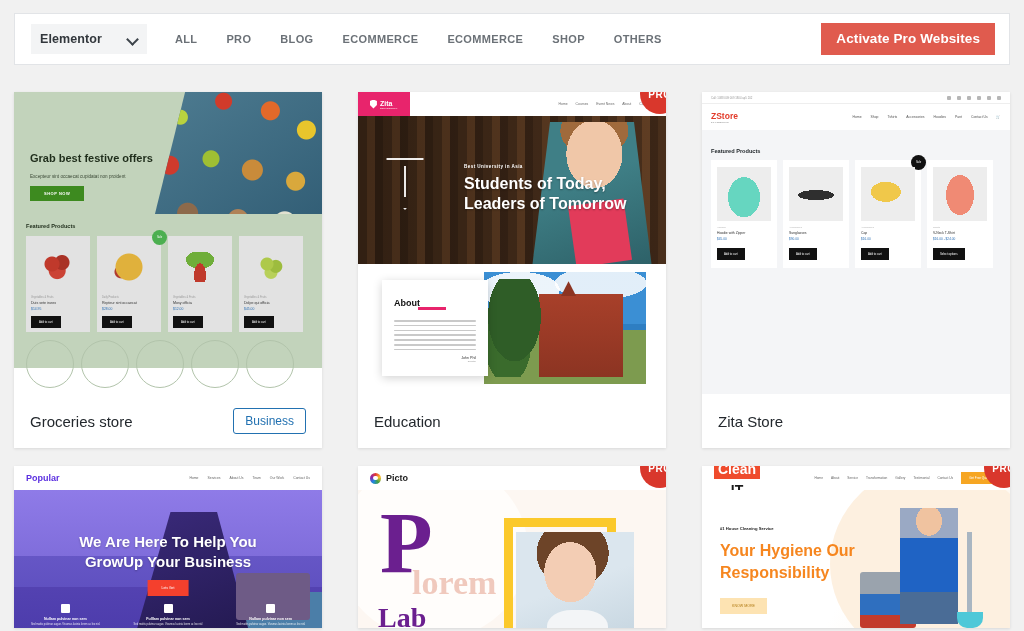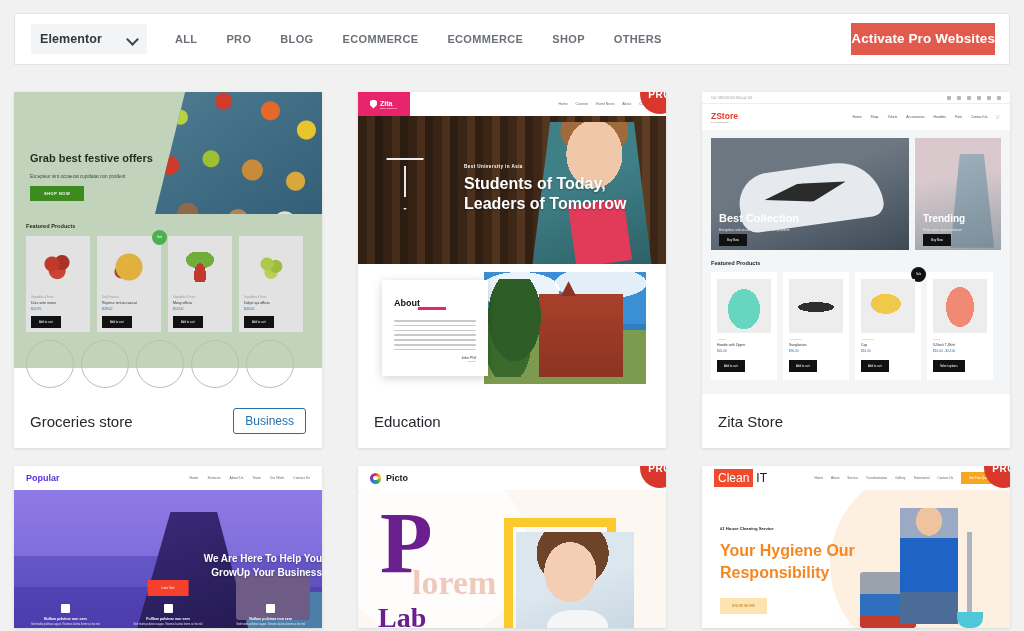--- a/index.html
+++ b/index.html
@@ -47,21 +47,21 @@
   .filters .f {
     font-size: 11px; font-weight: 700; color: #6b7177;
     letter-spacing: .35px; cursor: pointer; white-space: nowrap; margin-left: 8px;
   }
   .spacer { flex: 1 1 auto; }
   .activate-btn {
     background: #e05b4e;
     color: #ffffff;
     font-size: 13.5px;
     font-weight: 700;
-    padding: 9px 0;
+    padding: 9px 15px;
     border: none;
     cursor: pointer;
     white-space: nowrap;
     line-height: 1;
     letter-spacing: .1px;
   }
 
   
   .grid {
     position: absolute;
@@ -263,22 +263,22 @@
            background:linear-gradient(110deg,#4b22e8 0 42%, rgba(75,34,232,.82) 100%);}
   .p-room{ position:absolute; inset:0;
     background:
       linear-gradient(180deg, rgba(90,40,230,.55), rgba(60,25,190,.65)),
       linear-gradient(180deg,#cfe0ea 0 48%, #8ea6b4 48% 70%, #6d7f8b 70% 100%);
     mix-blend-mode:normal; }
   .p-man{ position:absolute; right:24%; top:16%; width:36%; height:84%;
           background:linear-gradient(160deg,#3a2a7a,#241a52); clip-path:polygon(30% 0,72% 0,100% 100%,0 100%);}
   .p-bag{ position:absolute; right:4%; bottom:6%; width:24%; height:34%; background:#6e5b86; border-radius:3px;}
   .p-sofa{ position:absolute; right:0; bottom:0; width:34%; height:26%; background:#4b7ea8; }
-  .p-h1{ position:absolute; left:0; right:0; top:62px; text-align:right; color:#fff;
-         font-size:10px; font-weight:700; line-height:1.35; text-shadow:0 1px 2px rgba(0,0,0,.25);}
+  .p-h1{ position:absolute; left:0; right:0; top:42px; text-align:center; color:#fff;
+         font-size:15px; font-weight:700; line-height:1.35; text-shadow:0 1px 2px rgba(0,0,0,.25);}
   .p-cta{ position:absolute; left:50%; top:90px; transform:translateX(-50%);
           background:#f4402d;color:#fff;font-size:3.4px;padding:6px 14px;}
   .p-feats{ position:absolute; left:0; right:0; bottom:2px; display:flex; }
   .p-feat{ flex:1; text-align:center; color:#fff; }
   .p-feat .ic{ width:9px;height:9px;margin:0 auto 4px;background:#fff;border-radius:1px;}
   .p-feat b{ font-size:3.6px; display:block; }
   .p-feat i{ font-size:2.6px; display:block; font-style:normal; opacity:.85; margin-top:2px;}
 
   
   .pi-nav{ height:24px;background:#fff;display:flex;align-items:center;padding:0 12px;gap:5px;}
@@ -298,21 +298,21 @@
   .pi-photo{ position:absolute; left:158px; top:42px; width:118px; height:118px;
     background:
       radial-gradient(ellipse 26px 30px at 46% 34%, #f3cdb4 0 100%, transparent 100%),
       radial-gradient(ellipse 36px 34px at 48% 18%, #6d4428 0 100%, transparent 100%),
       linear-gradient(160deg,#dbe6ee 0 46%,#c3d3de 100%);}
   .pi-photo:after{ content:""; position:absolute; left:26%; bottom:0; width:52%; height:34%;
     background:#f3f5f7; border-radius:40% 40% 0 0;}
 
   
   .c-nav{ height:24px;background:#fff;display:flex;align-items:center;padding:0 12px;}
-  .c-logo{ font-size:12px;font-weight:400;color:#1b1b1b;display:flex;align-items:center;gap:3px;}
+  .c-logo{ font-size:14px;font-weight:700;color:#1b1b1b;display:flex;align-items:center;gap:3px;flex-direction:column;}
   .c-logo em{ font-style:normal;background:#ef4b2c;color:#fff;padding:1px 3px;border:1px solid #ef4b2c;}
   .c-links{ margin-left:auto;display:flex;align-items:center;gap:8px;font-size:3.2px;color:#666;}
   .c-links .c-btn{ background:#f6a623;color:#fff;font-size:3px;padding:4px 8px;}
   .c-hero{ position:relative;height:138px;background:linear-gradient(120deg,#ffffff 0 52%,#fdf3e6 100%);overflow:hidden;}
   .c-blob{ position:absolute; right:-30px; top:-26px; width:210px;height:200px;border-radius:50%;
            background:#fdf0e0;}
   .c-kick{ position:absolute; left:18px; top:36px; font-size:4.2px; font-weight:700; color:#222;}
   .c-h1{ position:absolute; left:18px; top:50px; font-size:16px; font-weight:700; color:#1b1b1b; line-height:1.38;}
   .c-h1 span{ color:#f6861f; }
   .c-cta{ position:absolute; left:18px; top:108px; background:#fde3b2; color:#b07a12;
@@ -508,34 +508,20 @@
             <span>Tshirts</span>
             <span>Accessories</span>
             <span>Hoodies</span>
             <span>Pant</span>
             <span>Contact Us</span>
             <span>🛒</span>
           </div>
         </div>
 
         <div class="z-body">
-          <div class="z-banners">
-            <div class="z-ban big">
-              <div class="z-shoe"></div>
-              <h4>Best Collection</h4>
-              <p>Excepteur sint occaecat cupidatat non proident</p>
-              <div class="z-btn">Buy Now</div>
-            </div>
-            <div class="z-ban small">
-              <div class="z-woman"></div>
-              <h4>Trending</h4>
-              <p>Nullo anim sit est laborum</p>
-              <div class="z-btn">Buy Now</div>
-            </div>
-          </div>
 
           <div class="z-fp">Featured Products</div>
 
           <div class="z-prods">
             <div class="z-prod">
               <div class="z-pimg" style="background:#ededed radial-gradient(ellipse 16px 20px at 50% 56%,#66d6c0 0 100%,transparent 100%);"></div>
               <div class="z-pcat">Hoodies</div>
               <div class="z-pname">Hoodie with Zipper</div>
               <div class="z-pprice">$45.00</div>
               <div class="z-pbtn">Add to cart</div>

